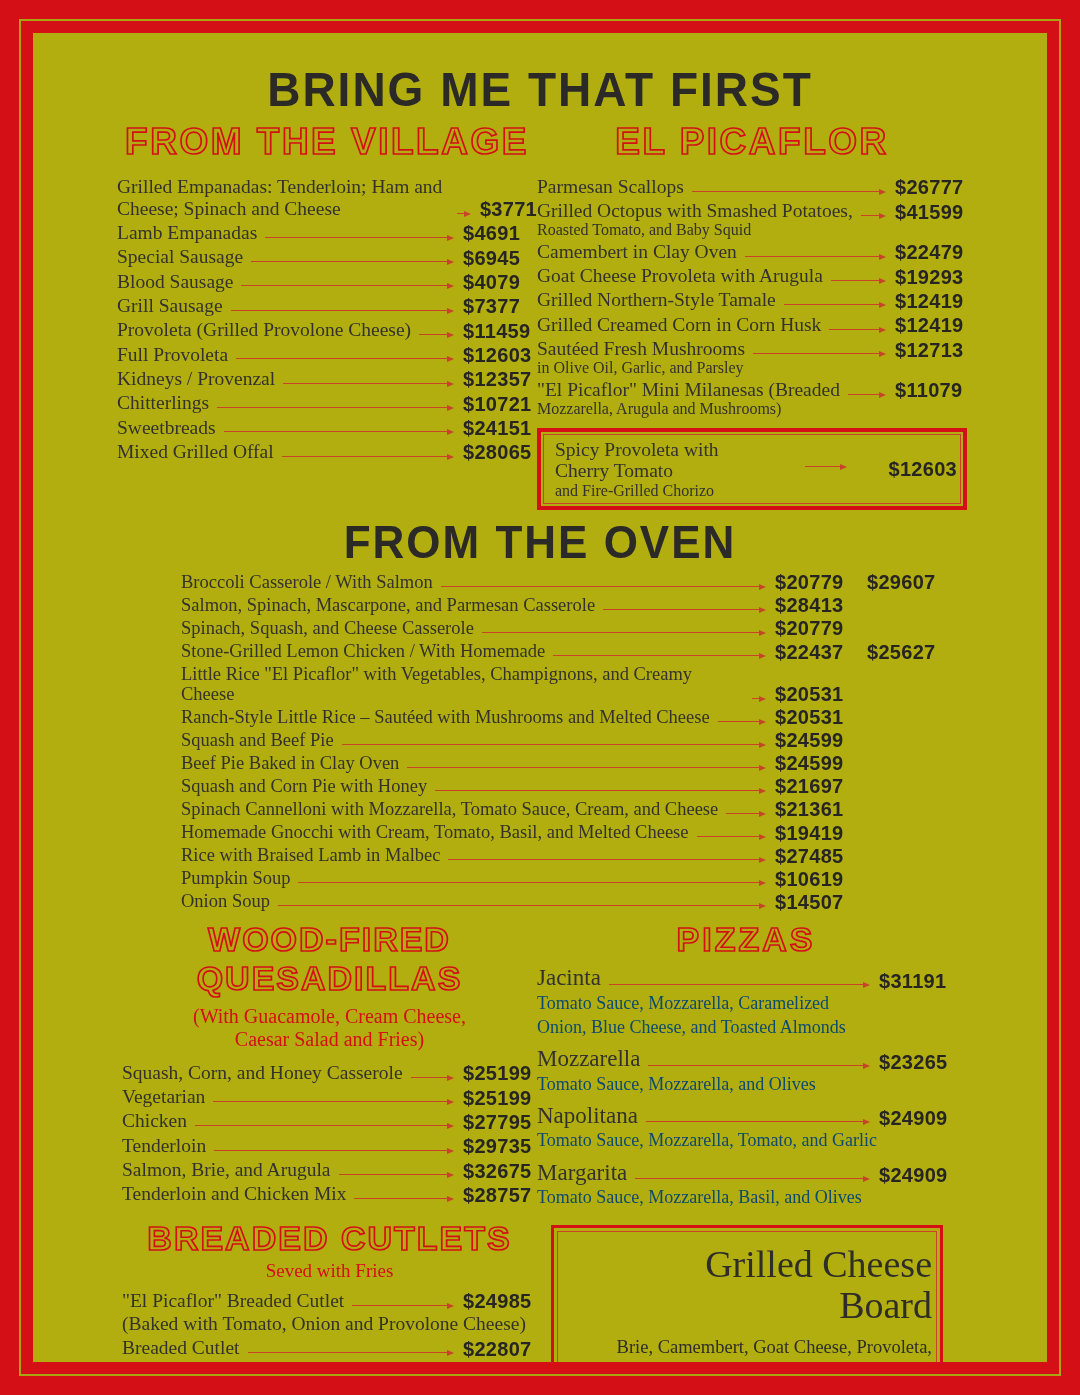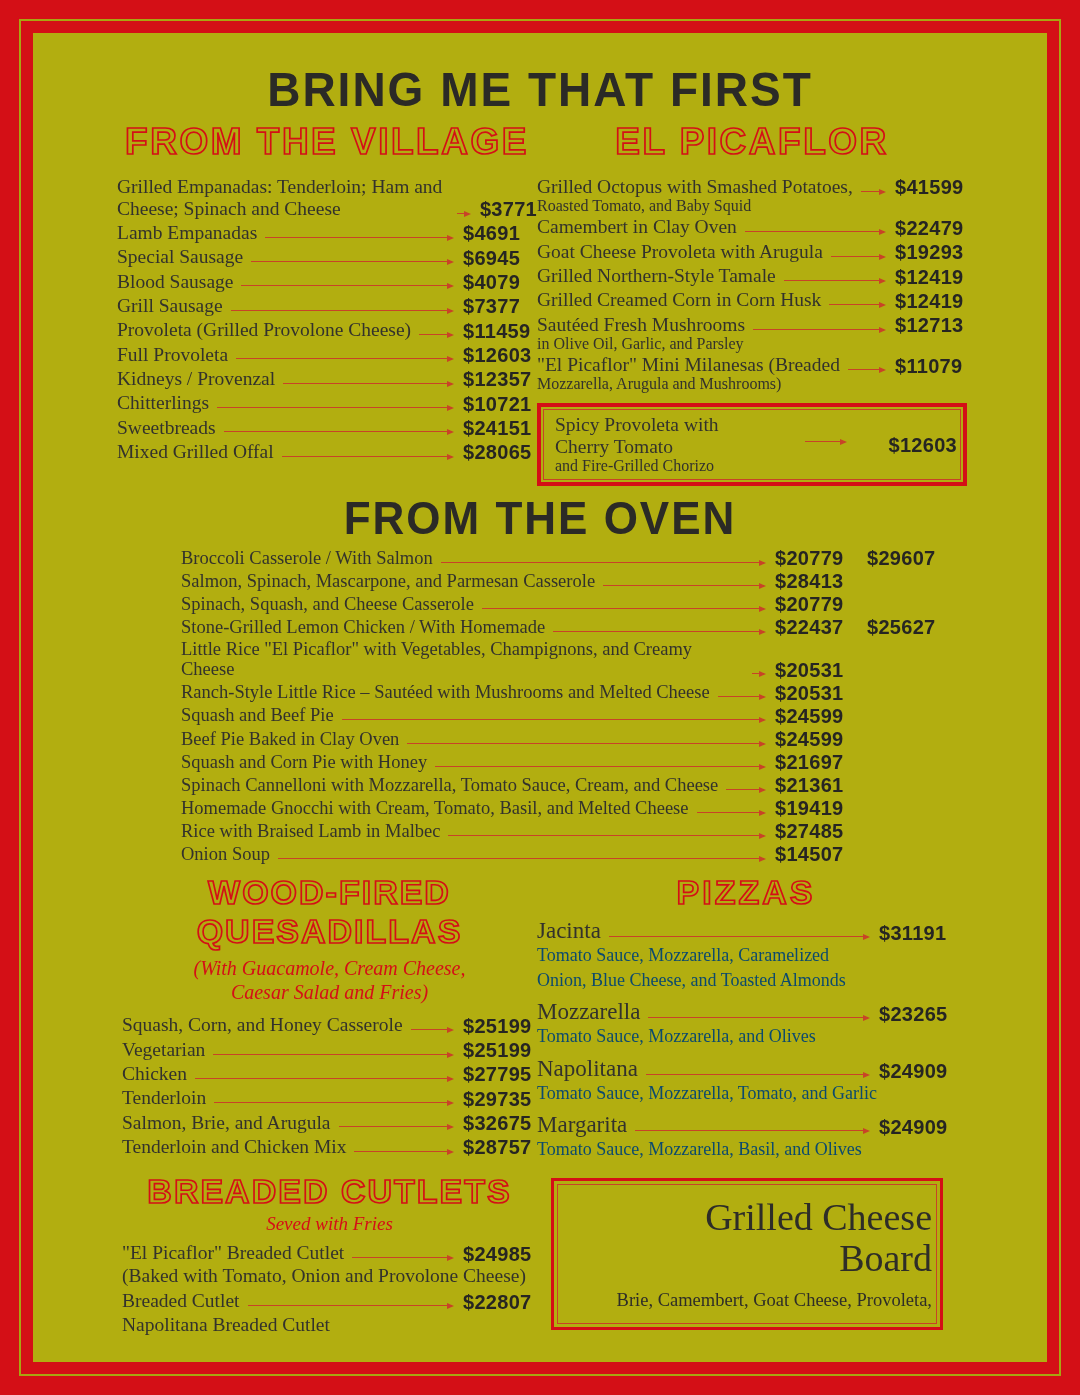--- a/index.html
+++ b/index.html
@@ -28,21 +28,21 @@
   }
   @supports not (-webkit-text-stroke: 1px red){ .outline-title{color:#d40f16;} }
   .oven-title{
     margin:10px 0 8px;text-align:center;
     font-family:"Liberation Sans", sans-serif;font-weight:800;
     font-size:44px;letter-spacing:2px;color:#2b2a26;line-height:1.0;
     transform:scaleY(1.05);
   }
   .red-sub{
     text-align:center;color:#d40f16;font-family:"Liberation Serif", serif;
-    font-size:20px;line-height:1.18;font-weight:400;font-style:italic;
+    font-size:20px;line-height:1.18;font-weight:400;
   }
   
   .menu-list{list-style:none;margin:0;padding:0;}
   .mi{margin-bottom:2.5px;}
   .menu-row{display:flex;align-items:flex-end;}
   .row-name{color:#33322c;}
   .leader{
     flex:1 1 auto;min-width:12px;position:relative;
     border-bottom:1.6px solid #c84327;margin:0 11px 6px 8px;
   }
@@ -210,20 +210,28 @@
               <span class="price">$28065</span>
             </div>
           </li>
         </ul>
     </section>
 
     <section class="col-picaflor">
       <h2 class="outline-title">EL PICAFLOR</h2>
       <ul class="menu-list">
 
+          <li class="mi">
+            <div class="menu-row">
+              <span class="row-name">Parmesan Scallops</span>
+              <span class="leader"></span>
+              <span class="price">$26777</span>
+            </div>
+
+          </li>
 
           <li class="mi">
             <div class="menu-row">
               <span class="row-name">Grilled Octopus with Smashed Potatoes,</span>
               <span class="leader"></span>
               <span class="price">$41599</span>
             </div>
             <div class="row-desc">Roasted Tomato, and Baby Squid</div>
           </li>
 
@@ -423,20 +431,30 @@
           <div class="menu-row">
             <span class="row-name">Rice with Braised Lamb in Malbec</span>
             <span class="leader"></span>
             <span class="oven-prices">
               <span class="price">$27485</span>
 
             </span>
           </div>
         </li>
 
+        <li class="mi">
+          <div class="menu-row">
+            <span class="row-name">Pumpkin Soup</span>
+            <span class="leader"></span>
+            <span class="oven-prices">
+              <span class="price">$10619</span>
+
+            </span>
+          </div>
+        </li>
 
         <li class="mi">
           <div class="menu-row">
             <span class="row-name">Onion Soup</span>
             <span class="leader"></span>
             <span class="oven-prices">
               <span class="price">$14507</span>
 
             </span>
           </div>

